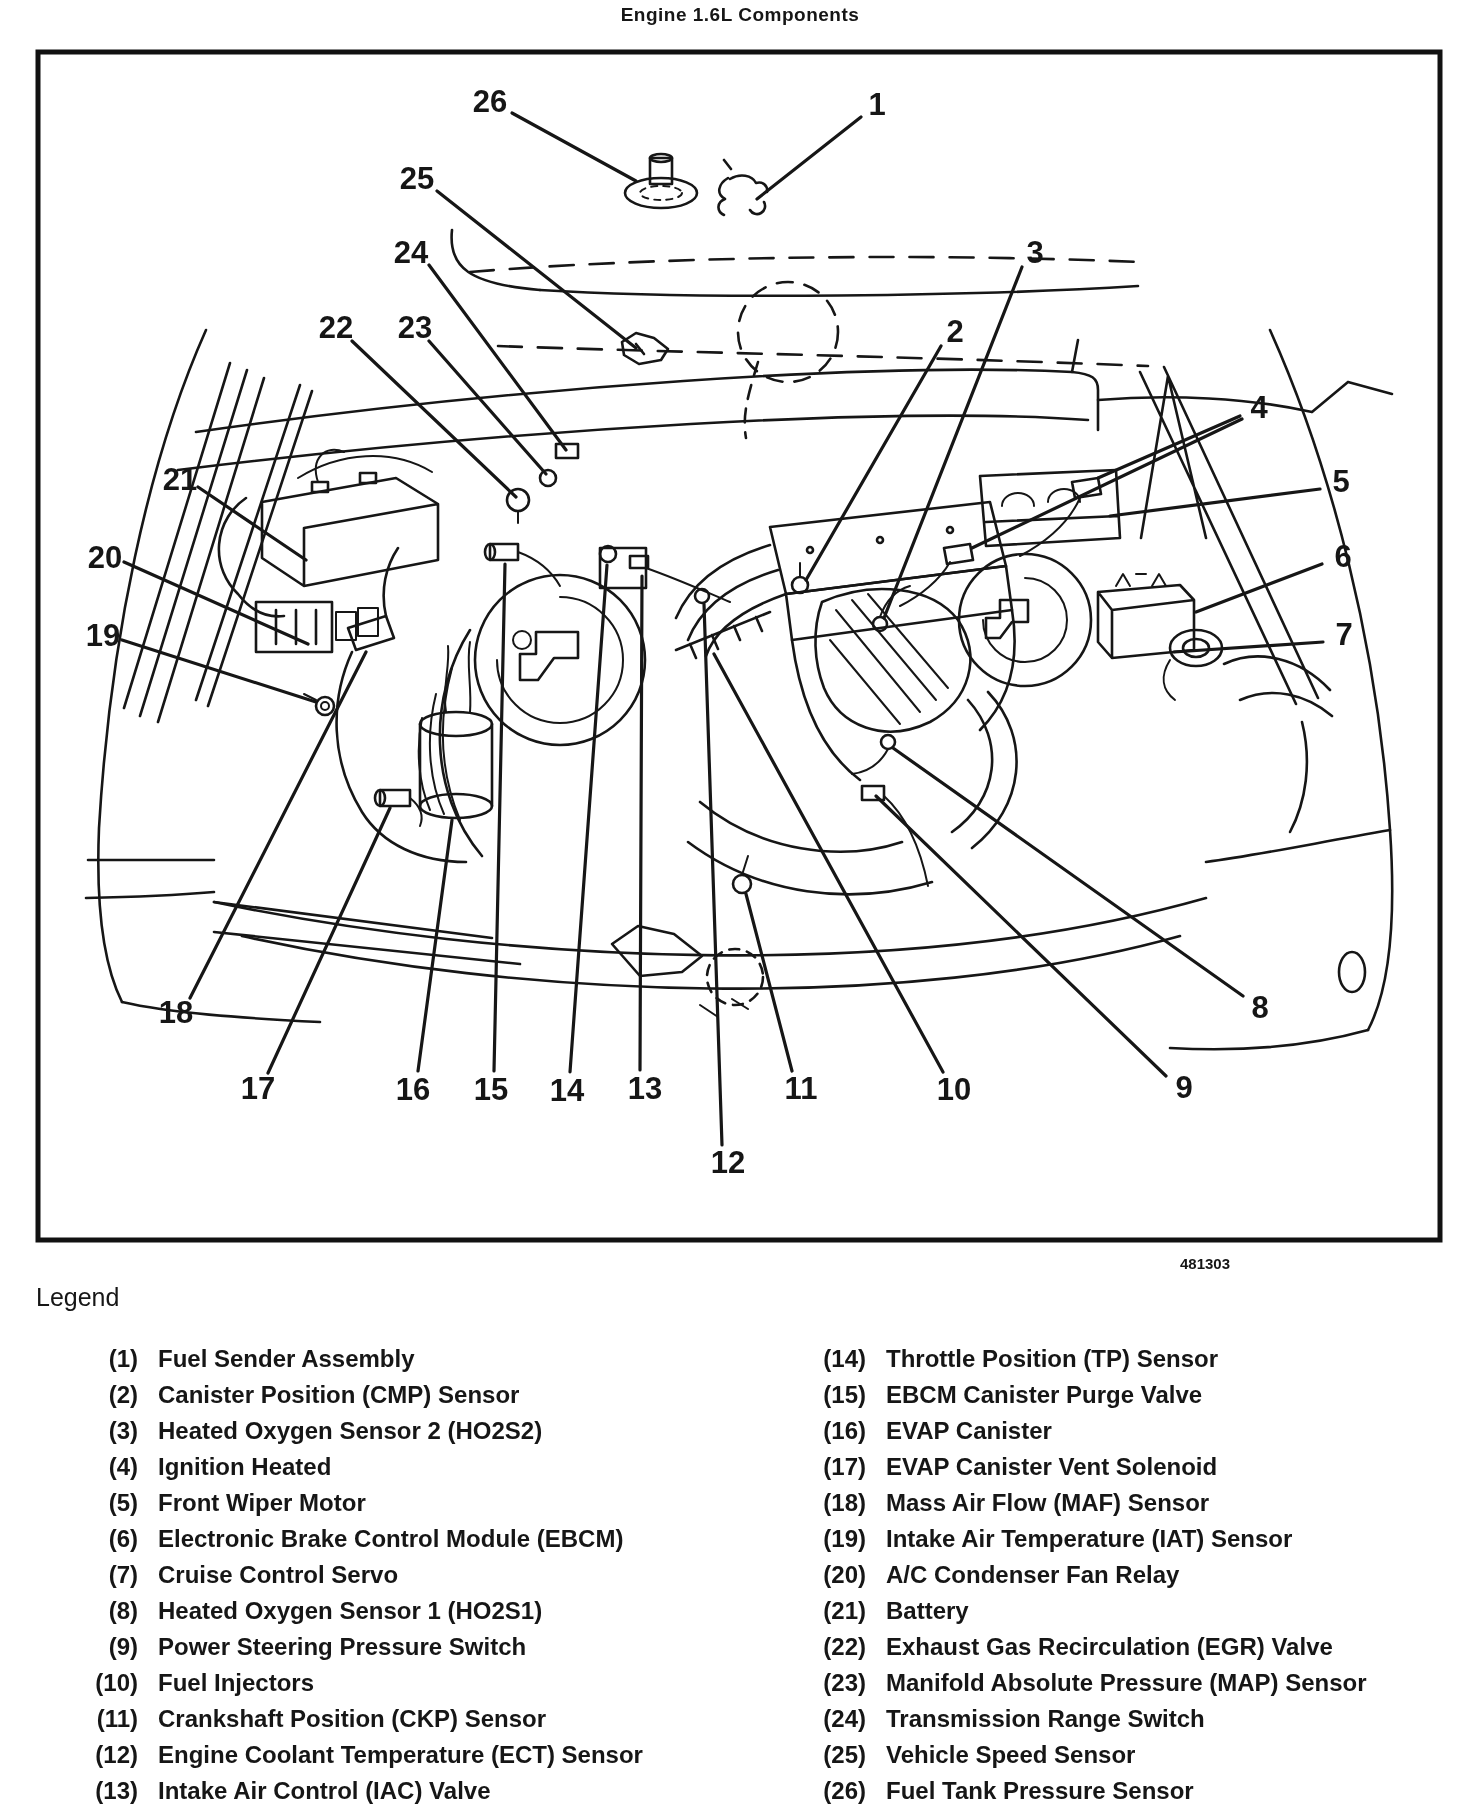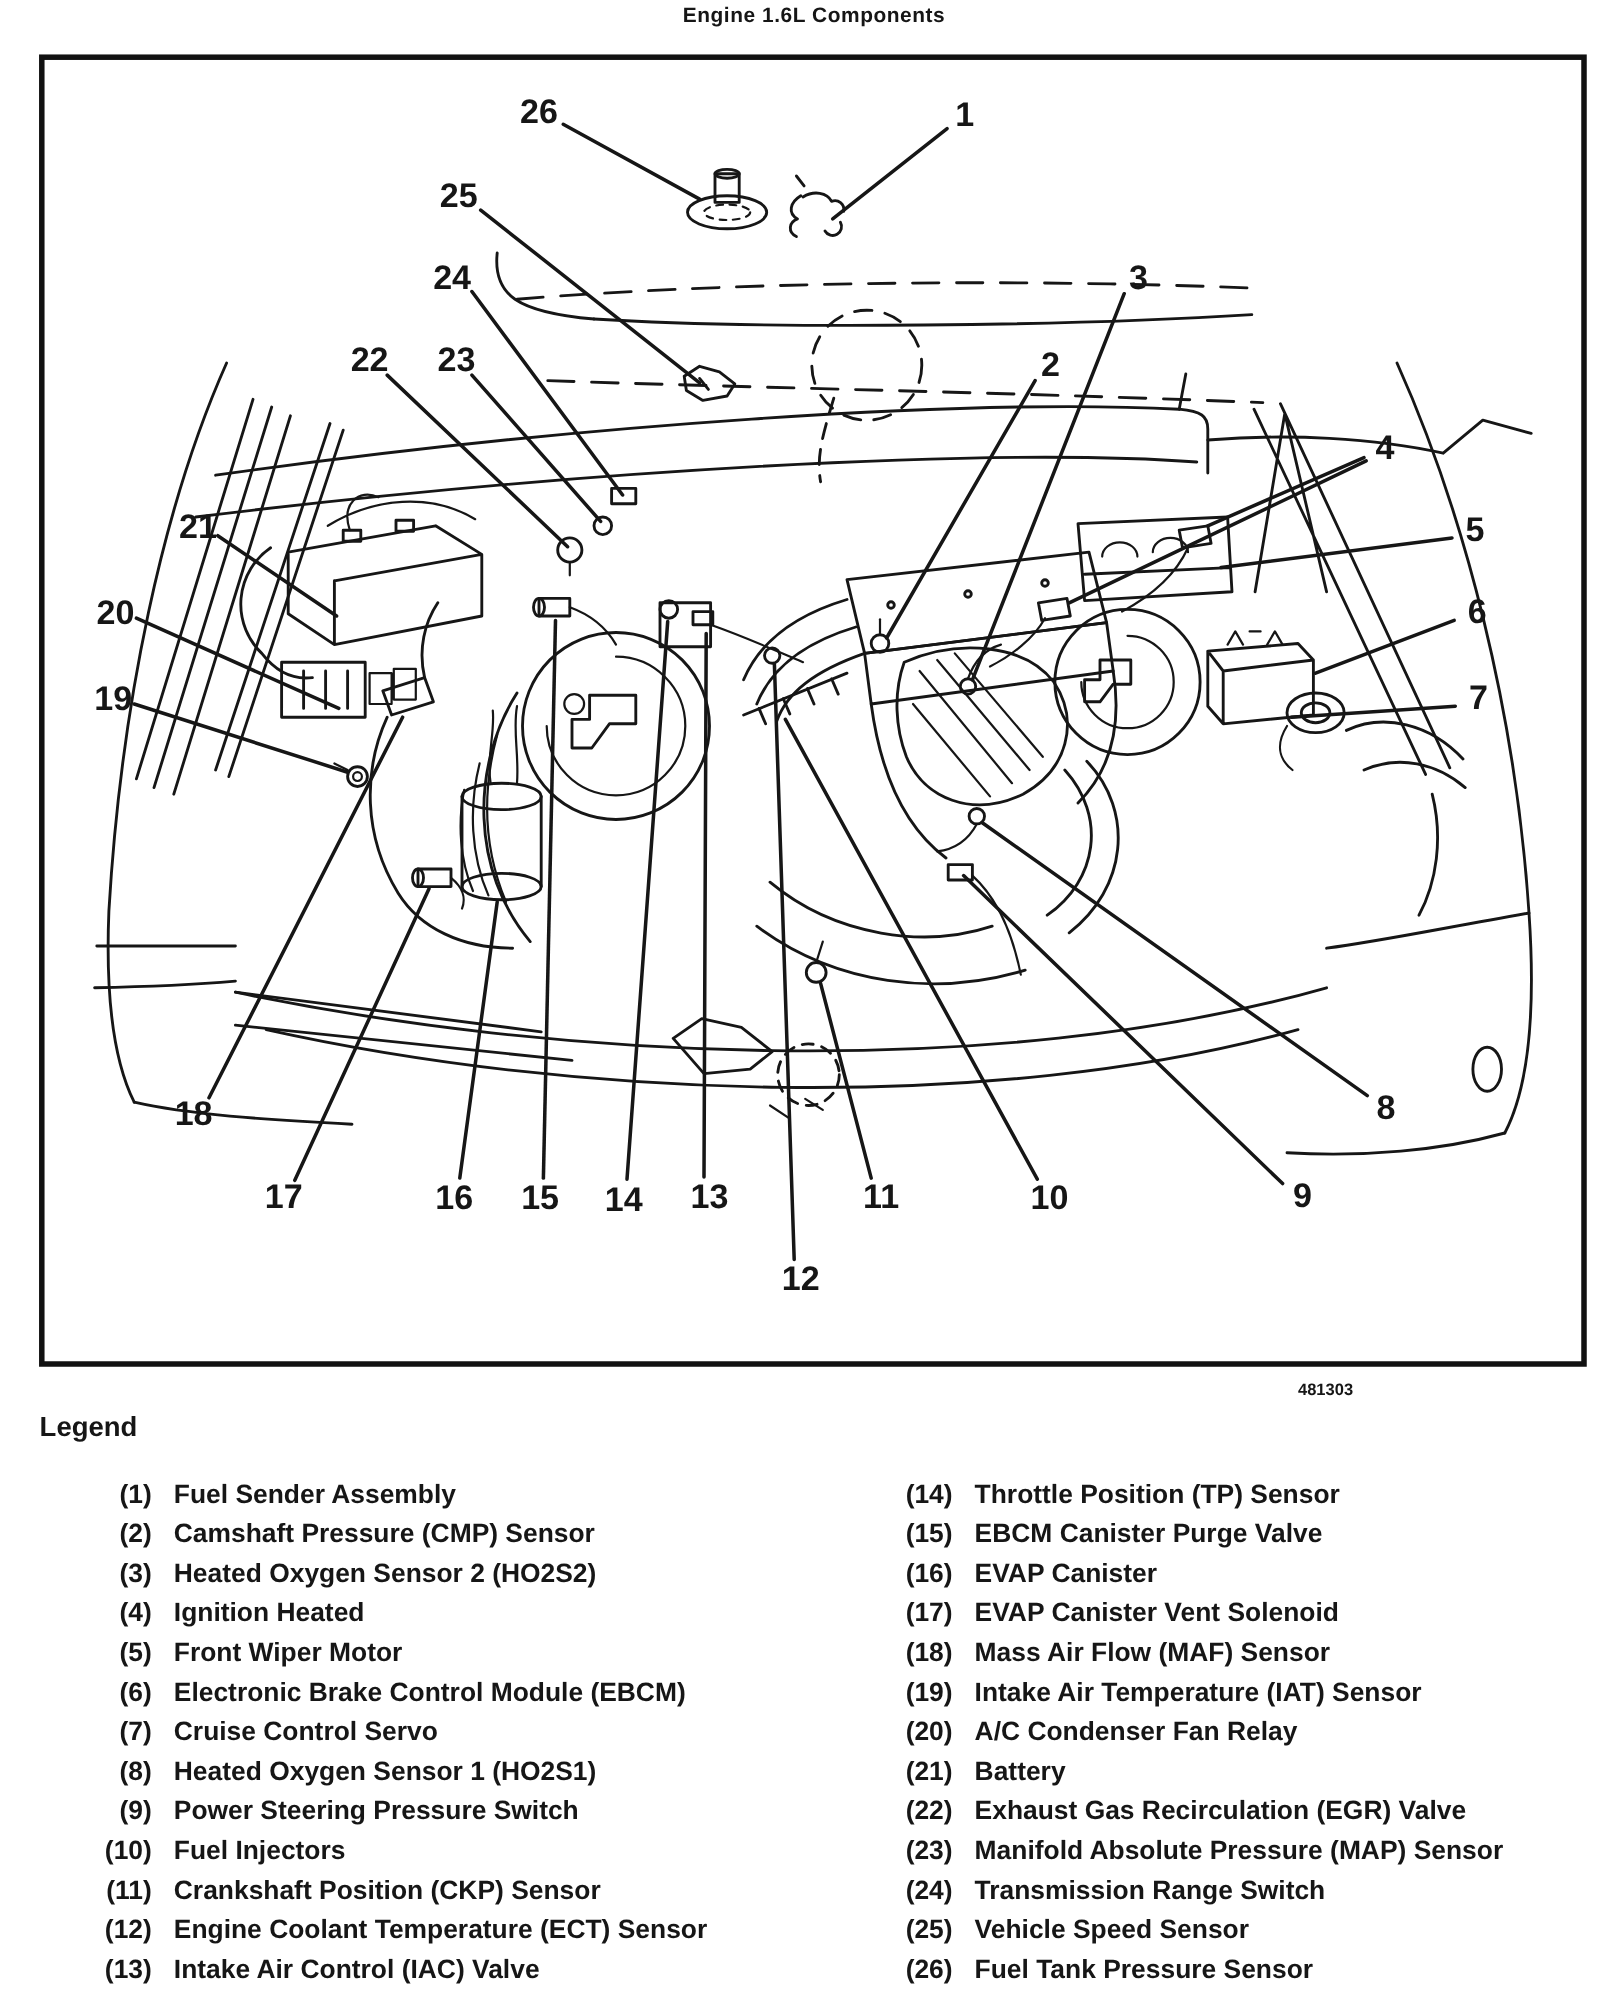--- a/index.html
+++ b/index.html
@@ -1,20 +1,20 @@
 <!DOCTYPE html>
 <html><head>
 <meta charset="utf-8">
 <style>
   html,body{margin:0;padding:0;background:#fff;}
   body{width:1472px;height:1820px;position:relative;font-family:"Liberation Sans",sans-serif;color:#161616;overflow:hidden;}
   .title{position:absolute;left:34px;top:4px;width:1412px;text-align:center;font-size:19px;font-weight:700;letter-spacing:.5px;}
   .diagram-wrap{position:absolute;left:0;top:0;width:1472px;height:1300px;}
   .figure-number{position:absolute;left:1180px;top:1255px;width:282px;text-align:left;font-size:15px;font-weight:700;}
-  .legend-heading{position:absolute;left:36px;top:1283px;font-size:25px;font-weight:700;}
+  .legend-heading{position:absolute;left:36px;top:1283px;font-size:25px;font-weight:400;}
   .legend-col{position:absolute;top:1341px;}
   .legend-col.c0{left:88px;width:660px;}
   .legend-col.c1{left:790px;width:676px;}
   .legend-item{display:flex;height:36px;line-height:36px;font-size:24px;font-weight:700;}
   .legend-item .num{text-align:right;flex:0 0 auto;}
   .c0 .legend-item .num{width:50px;}
   .c1 .legend-item .num{width:76px;text-align:right;}
   .legend-item .lbl{margin-left:20px;white-space:nowrap;}
   svg{display:block;}
   .art path,.art circle,.art ellipse,.art rect,.art line{fill:none;stroke:#161616;stroke-width:2.6;stroke-linecap:round;stroke-linejoin:round;}
@@ -224,21 +224,21 @@
 
 <div class="figure-number">481303</div>
 <div class="legend-heading">Legend</div>
 <div class="legend-col c0">
     <div class="legend-item">
       <span class="num">(1)</span>
       <span class="lbl">Fuel Sender Assembly</span>
     </div>
     <div class="legend-item">
       <span class="num">(2)</span>
-      <span class="lbl">Camshaft Pressure (CMP) Sensor</span>
+      <span class="lbl">Canister Position (CMP) Sensor</span>
     </div>
     <div class="legend-item">
       <span class="num">(3)</span>
       <span class="lbl">Heated Oxygen Sensor 2 (HO2S2)</span>
     </div>
     <div class="legend-item">
       <span class="num">(4)</span>
       <span class="lbl">Ignition Heated</span>
     </div>
     <div class="legend-item">

